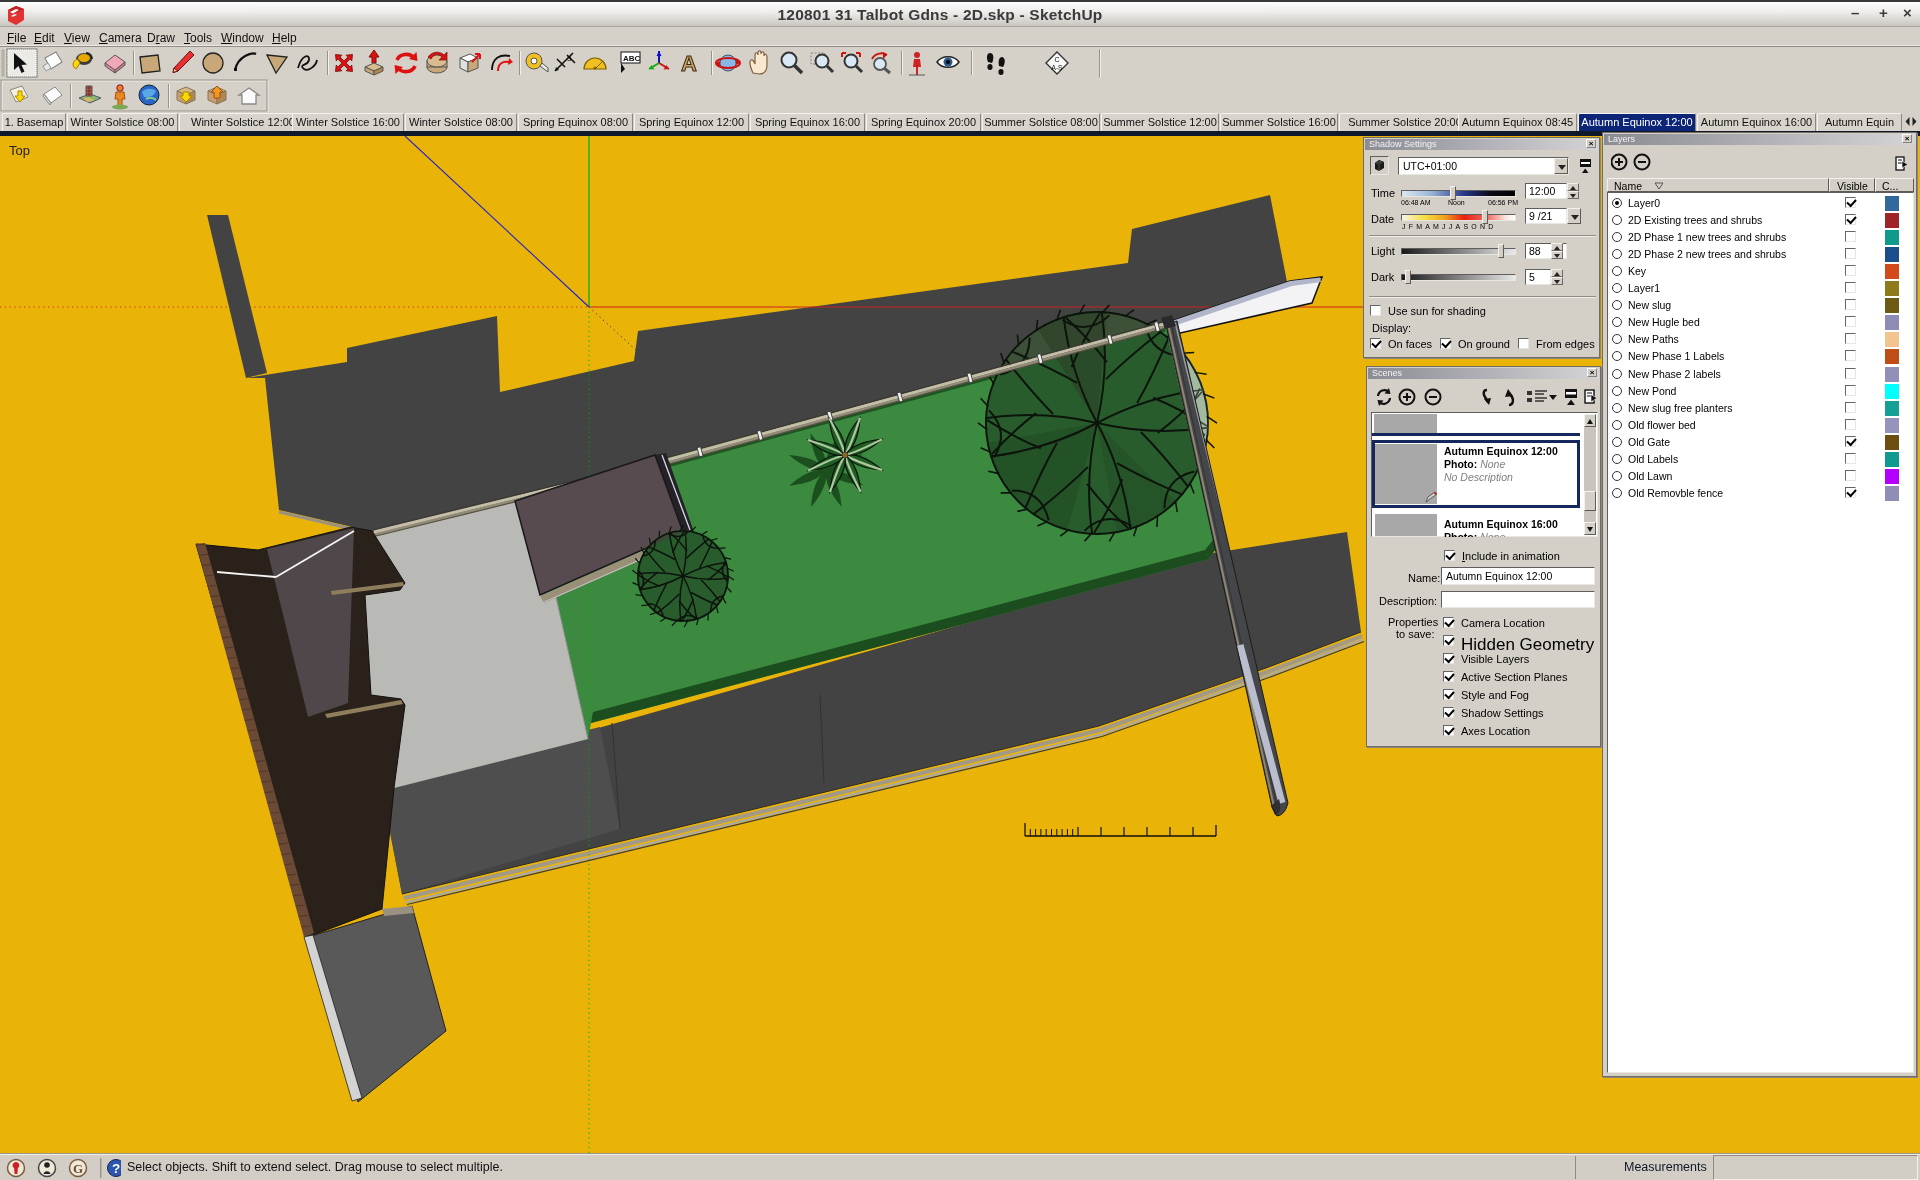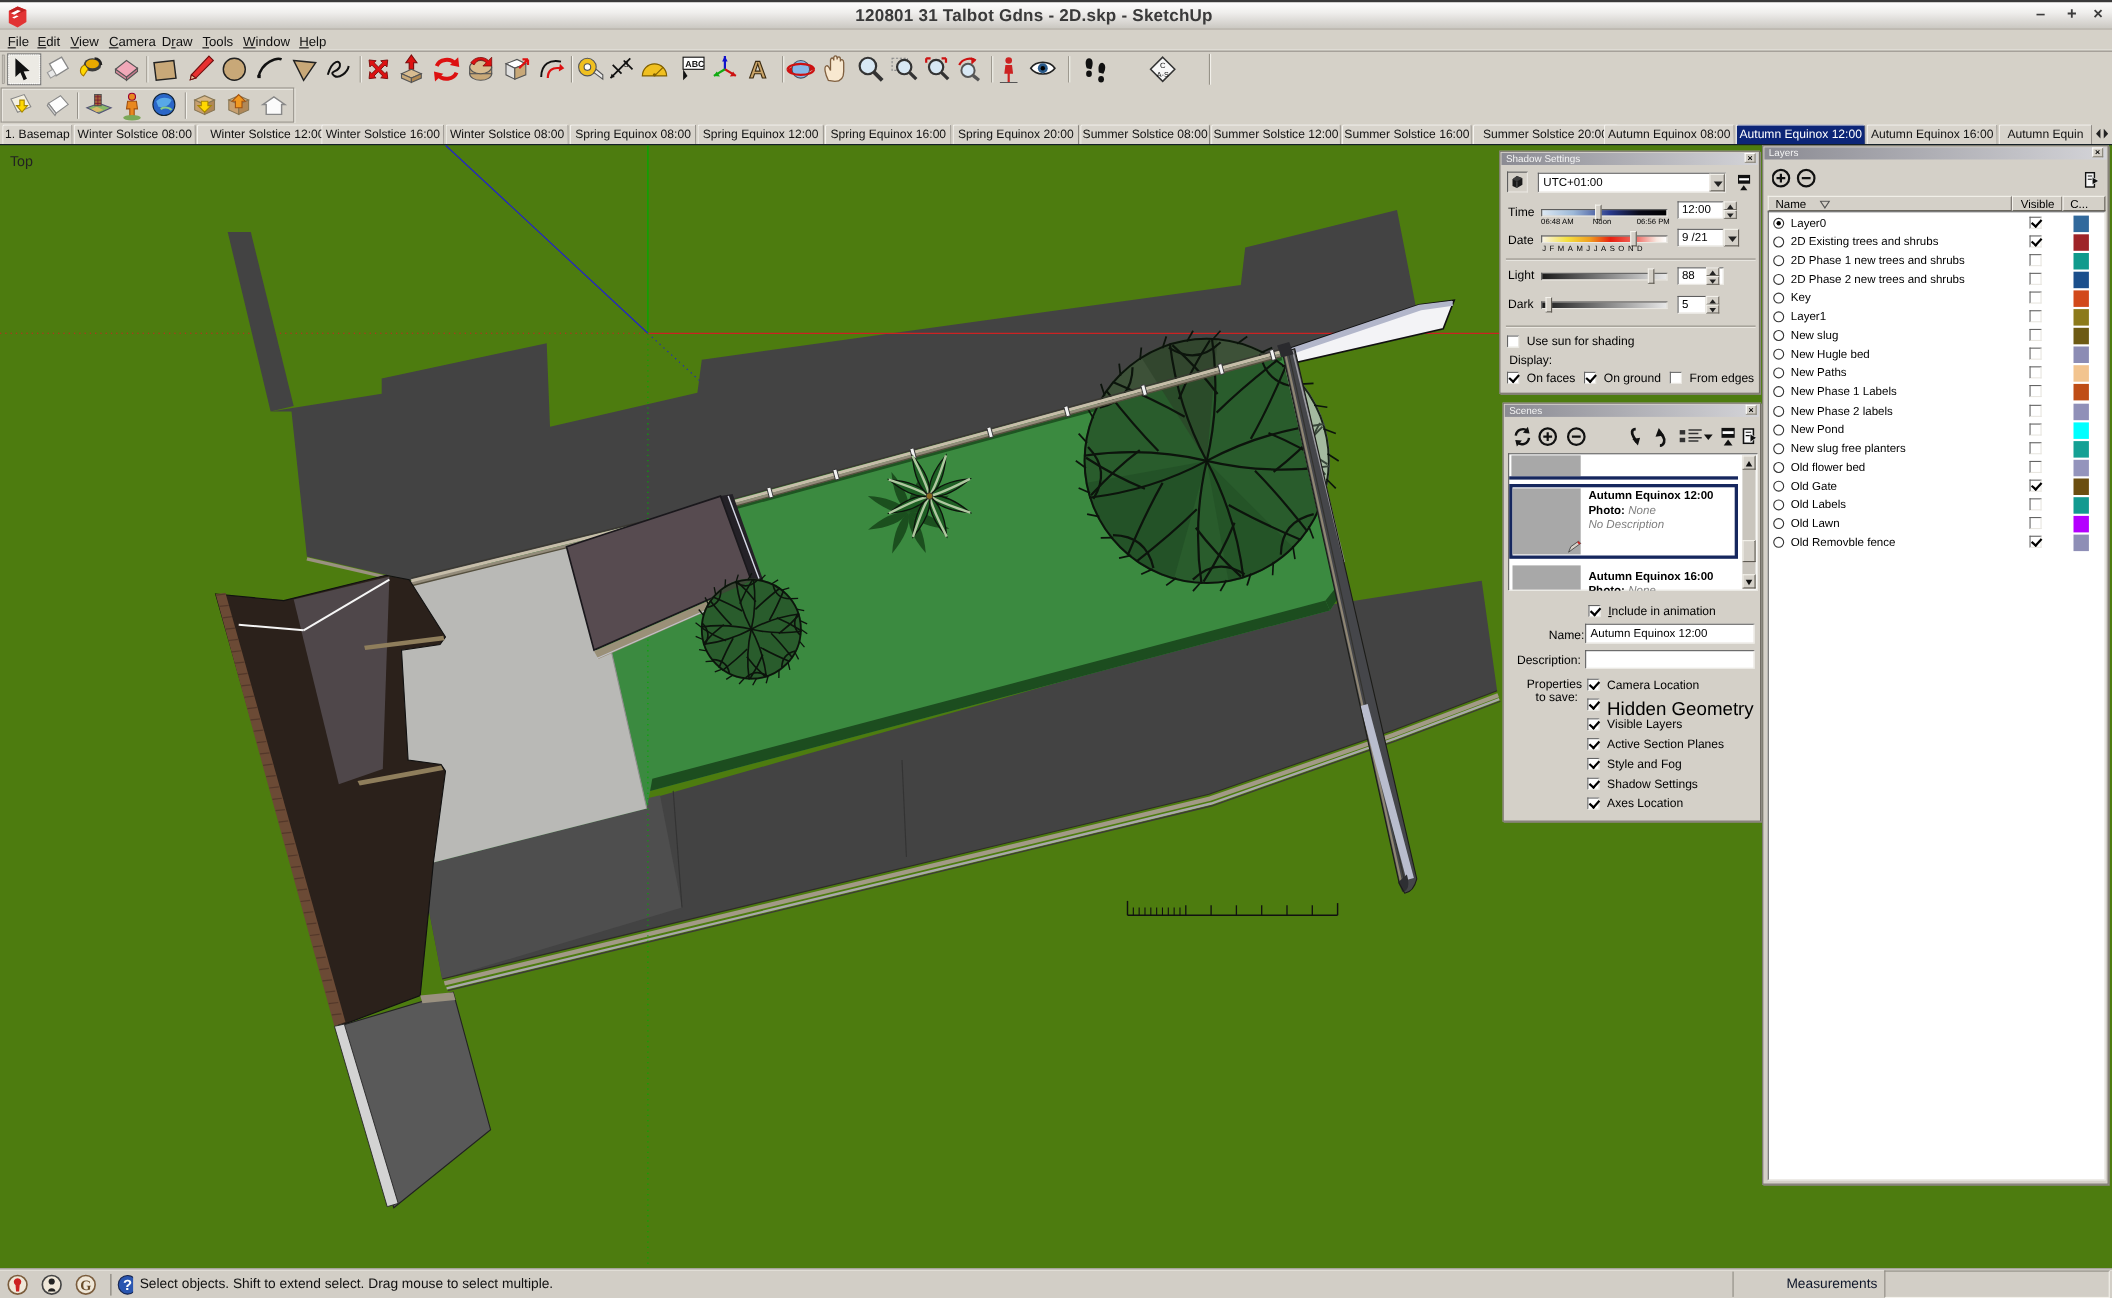--- a/index.html
+++ b/index.html
@@ -19,21 +19,21 @@
   
   #toolbar1 { position:absolute; left:0; top:48px; width:1920px; height:31px; background:#d5d1c8; }
   #toolbar2 { position:absolute; left:0; top:79px; width:1920px; height:33px; background:#d5d1c8; }
   
   #tabs { position:absolute; left:0; top:112px; width:1920px; height:19px; background:#d5d1c8; }
   .tab { position:absolute; top:1px; height:18px; background:#d8d4cc; border:1px solid #8a8680; border-bottom:none;
      border-top-color:#f5f3ef; border-left-color:#f5f3ef; font-size:11px; color:#111; text-align:center; padding-top:2px;
      border-radius:2px 2px 0 0; white-space:nowrap; overflow:hidden; }
   .tabsel { background:#0c2577; color:#fff; }
   
-  #viewport { position:absolute; left:0; top:131px; width:1920px; height:1022px; background:#4d7c0f; border-top:1px solid #0f172a;text-decoration:underline; }
+  #viewport { position:absolute; left:0; top:131px; width:1920px; height:1022px; background:#eab308; border-top:5px solid #0f172a;text-decoration:underline; }
   
   #statusbar { position:absolute; left:0; top:1153px; width:1920px; height:27px; background:#d2cec6; border-top:1px solid #9b978f; box-shadow:0 1px 0 #f0ede7 inset; }
   
   .panel { position:absolute; background:#d4d0c8; border:1px solid #716d65; box-shadow:1px 1px 0 #8a867e; }
   .ptitle { position:absolute; left:1px; right:1px; top:1px; height:11px;
      background:linear-gradient(90deg,#8b8b93,#d4d4d8); color:#f4f4f4; font-size:9px; padding-left:4px; line-height:11px; }
   .pclose { position:absolute; top:1px; width:10px; height:9px; background:#d4d0c8; border:1px solid #878378;
      border-top-color:#fff; border-left-color:#fff; color:#000; font-size:8px; line-height:7px; text-align:center; font-weight:bold; }
   .sunken { border:1px solid #828282; border-top-color:#5e5e5e; border-left-color:#5e5e5e; border-right-color:#e9e7e1; border-bottom-color:#e9e7e1; background:#fff; }
   .raised { background:#d4d0c8; border:1px solid #5f5b53; border-top-color:#f4f2ec; border-left-color:#f4f2ec; }
@@ -302,21 +302,21 @@
     <div class="tab" style="left:292px;width:112px">Winter Solstice 16:00</div>
     <div class="tab" style="left:405px;width:112px">Winter Solstice 08:00</div>
     <div class="tab" style="left:518px;width:115px">Spring Equinox 08:00</div>
     <div class="tab" style="left:634px;width:115px">Spring Equinox 12:00</div>
     <div class="tab" style="left:750px;width:115px">Spring Equinox 16:00</div>
     <div class="tab" style="left:866px;width:115px">Spring Equinox 20:00</div>
     <div class="tab" style="left:982px;width:118px">Summer Solstice 08:00</div>
     <div class="tab" style="left:1101px;width:118px">Summer Solstice 12:00</div>
     <div class="tab" style="left:1220px;width:118px">Summer Solstice 16:00</div>
     <div class="tab" style="left:1339px;width:132px">Summer Solstice 20:00</div>
-    <div class="tab" style="left:1458px;width:119px">Autumn Equinox 08:00</div>
+    <div class="tab" style="left:1458px;width:119px">Autumn Equinox 08:45</div>
     <div class="tab tabsel" style="left:1578px;width:118px">Autumn Equinox 12:00</div>
     <div class="tab" style="left:1697px;width:119px">Autumn Equinox 16:00</div>
     <div class="tab" style="left:1817px;width:85px">Autumn Equin</div>
     <svg class="abs" style="left:1903px;top:2px" width="16" height="16">
       <path d="M6.5 3 L2.5 7.5 L6.5 12 Z" fill="#222"></path>
       <path d="M9.5 3 L13.5 7.5 L9.5 12 Z" fill="#222"></path>
     </svg>
   </div>
 
 <div id="viewport">

